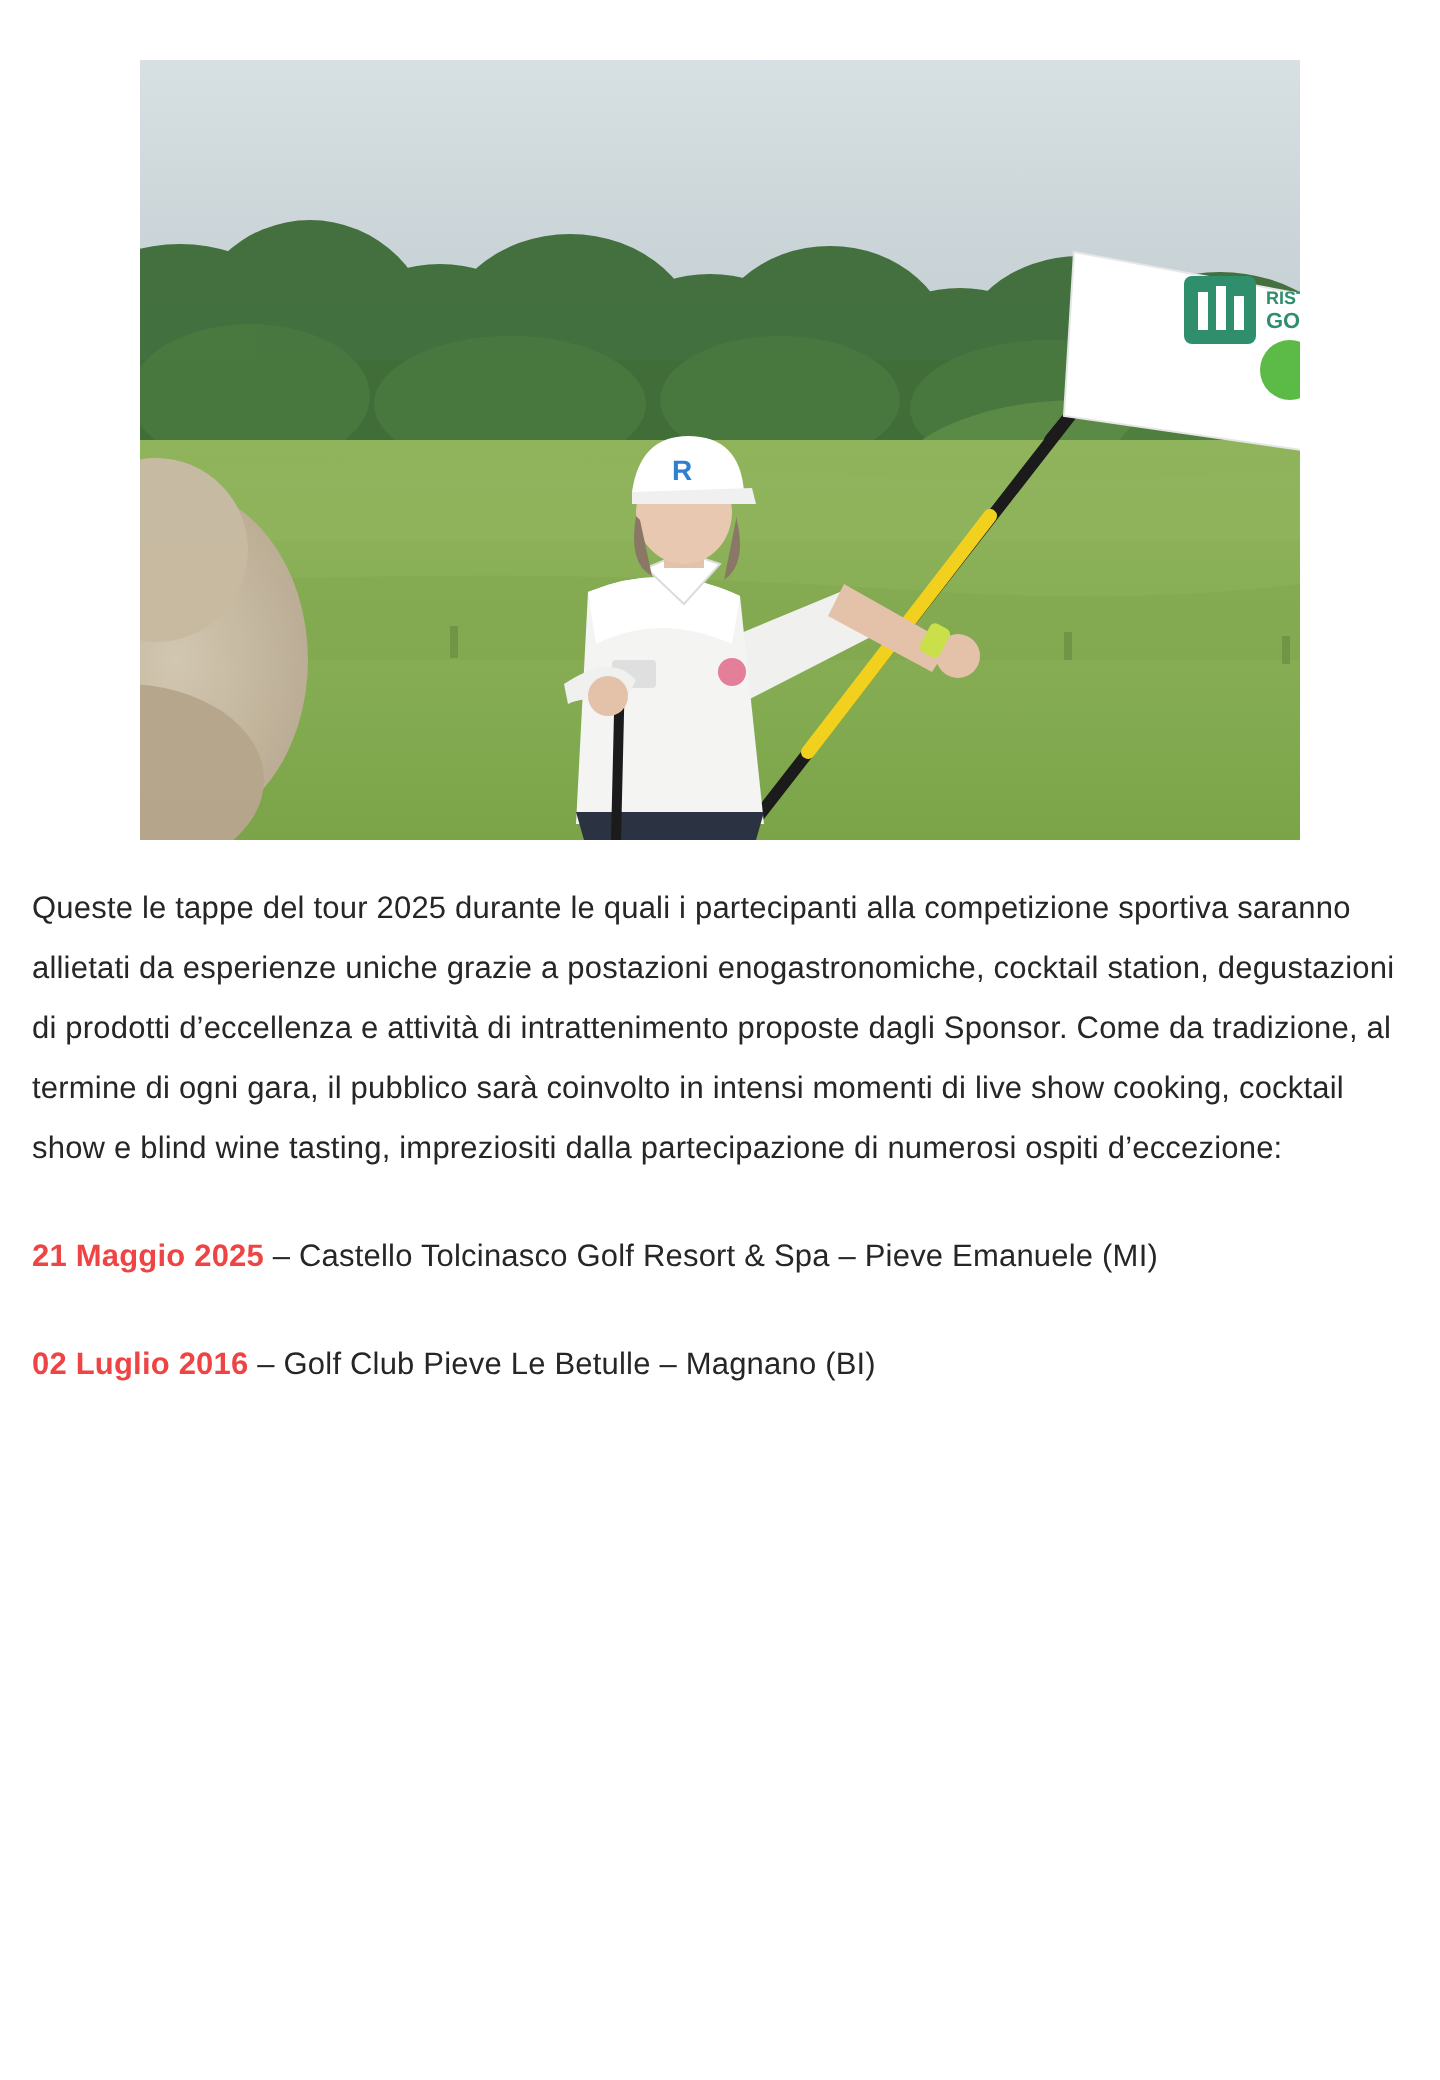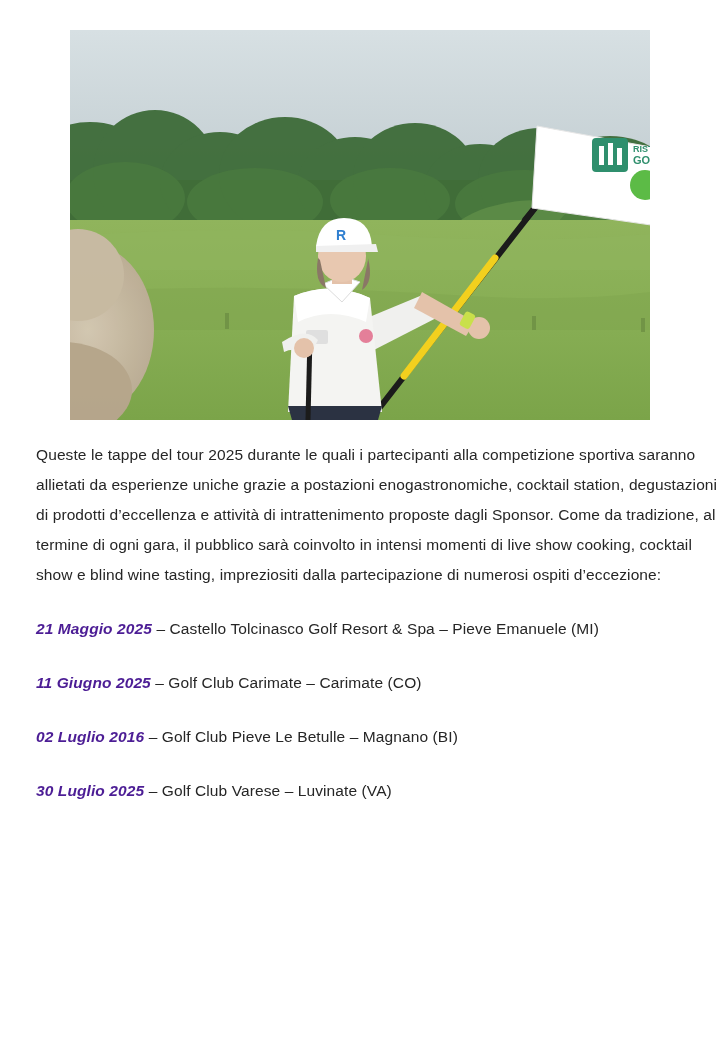--- a/index.html
+++ b/index.html
@@ -29,43 +29,42 @@
     width: 580px;
     height: 390px;
     overflow: hidden;
     background: #7fa24a;
   }
   .hero-svg { display: block; width: 100%; height: 100%; }
 
   
   .article {
     position: absolute;
-    left: 36px;
+    left: 16px;
     top: 440px;
     width: 682px;
   }
   .lead {
     font-size: 15.5px;
     line-height: 30px;
     color: #262626;
     margin: 0 0 26px 0;
     letter-spacing: 0.1px;
   }
   .date-line {
     font-size: 15.5px;
     line-height: 26px;
     color: #262626;
     margin: 0 0 28px 0;
     letter-spacing: 0.1px;
   }
   .date-line:last-child { margin-bottom: 0; }
   .date-line b {
     font-weight: 700;
-    color: #4c1d95;
-    font-style: italic;
+    color: #ef4444;
   }
 </style>
 </head>
 <body>
 
 <div class="page">
 
   <div class="hero">
     <svg class="hero-svg" viewBox="0 0 580 390" preserveAspectRatio="xMidYMid slice">
       <defs>
@@ -179,28 +178,22 @@
   </div>
 
   <div class="article">
 
     <p class="lead">Queste le tappe del tour 2025 durante le quali i partecipanti alla competizione sportiva saranno allietati da esperienze uniche grazie a postazioni enogastronomiche, cocktail station, degustazioni di prodotti d’eccellenza e attività di intrattenimento proposte dagli Sponsor. Come da tradizione, al termine di ogni gara, il pubblico sarà coinvolto in intensi momenti di live show cooking, cocktail show e blind wine tasting, impreziositi dalla partecipazione di numerosi ospiti d’eccezione:</p>
 
     <p class="date-line">
       <b>21 Maggio 2025</b><span> – Castello Tolcinasco Golf Resort &amp; Spa – Pieve Emanuele (MI)</span>
     </p>
 
-    <p class="date-line">
-      <b>11 Giugno 2025</b><span> – Golf Club Carimate – Carimate (CO)</span>
-    </p>
 
     <p class="date-line">
       <b>02 Luglio 2016</b><span> – Golf Club Pieve Le Betulle – Magnano (BI)</span>
     </p>
 
-    <p class="date-line">
-      <b>30 Luglio 2025</b><span> – Golf Club Varese – Luvinate (VA)</span>
-    </p>
 
 
   </div>
 
 </div>
 
 </body></html>

